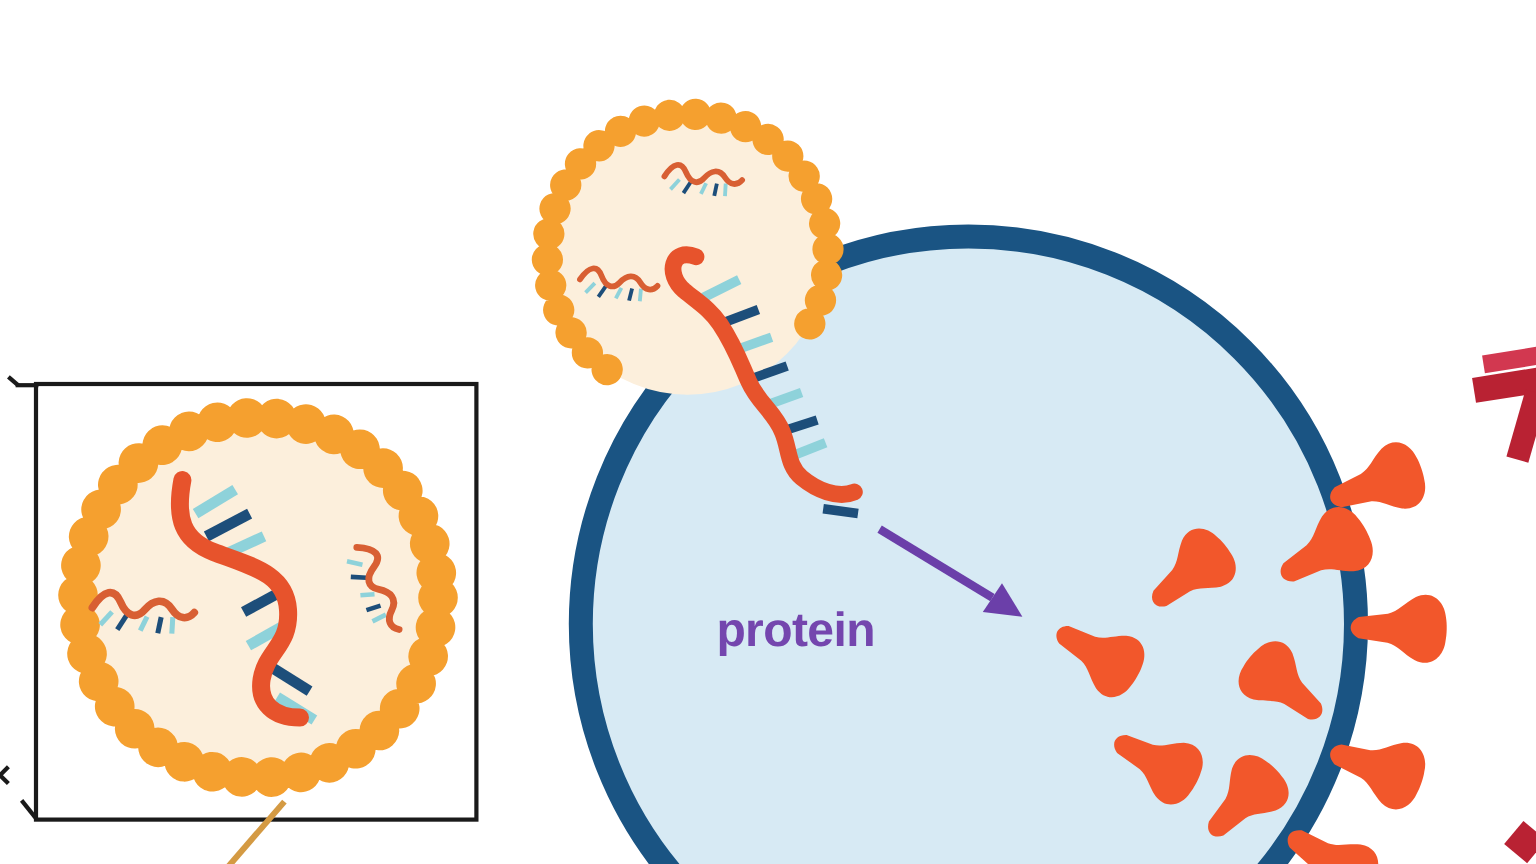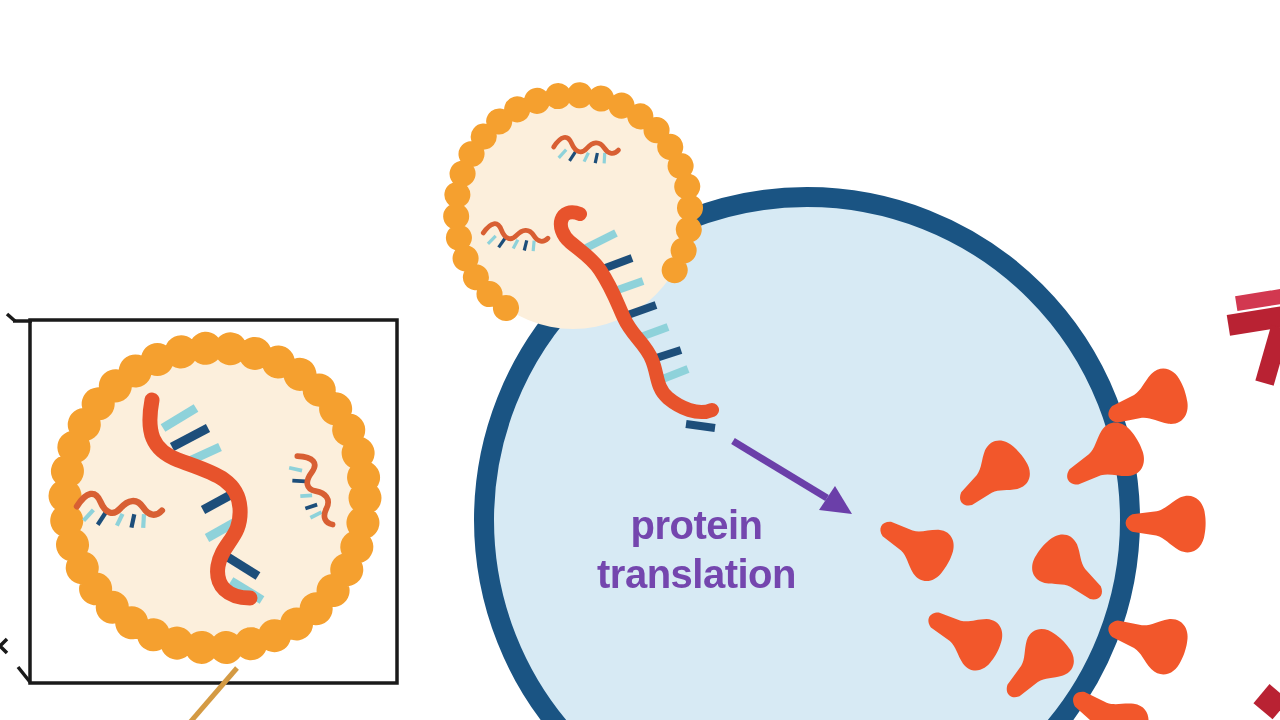--- a/index.html
+++ b/index.html
@@ -2,21 +2,21 @@
 <html><head>
 <meta charset="utf-8">
 <style>
   html,body{margin:0;padding:0;background:#ffffff;}
   body{width:1280px;height:720px;overflow:hidden;font-family:"Liberation Sans",sans-serif;}
   .canvas{position:relative;width:1280px;height:720px;background:#ffffff;}
   .canvas svg{position:absolute;left:0;top:0;}
   .step-label{
     position:absolute;left:597px;top:501px;
     color:#7446ae;font-size:40px;font-weight:bold;line-height:1.22;
-    letter-spacing:-0.5px;user-select:none;text-align:center;
+    letter-spacing:-0.5px;user-select:none;
   }
   .step-label span{display:block;}
 </style>
 </head>
 <body>
 
 <div class="canvas">
 
 <svg width="1280" height="720" viewBox="0 0 1280 720">
   <defs>
@@ -119,16 +119,15 @@
     <rect x="1228" y="309" width="76" height="21" fill="#b92233" transform="rotate(-9 1265 320)"></rect>
     <rect x="1263" y="326" width="19" height="58" fill="#b92233" transform="rotate(16 1272 355)"></rect>
   </g>
   <g>
     <rect x="1259" y="689" width="25" height="25" fill="#b92233" transform="rotate(40 1271 701)"></rect>
   </g>
 </svg>
 
 <div class="step-label">
   <span>protein</span>
-  <span>translation</span>
 </div>
 
 </div>
 
 </body></html>

